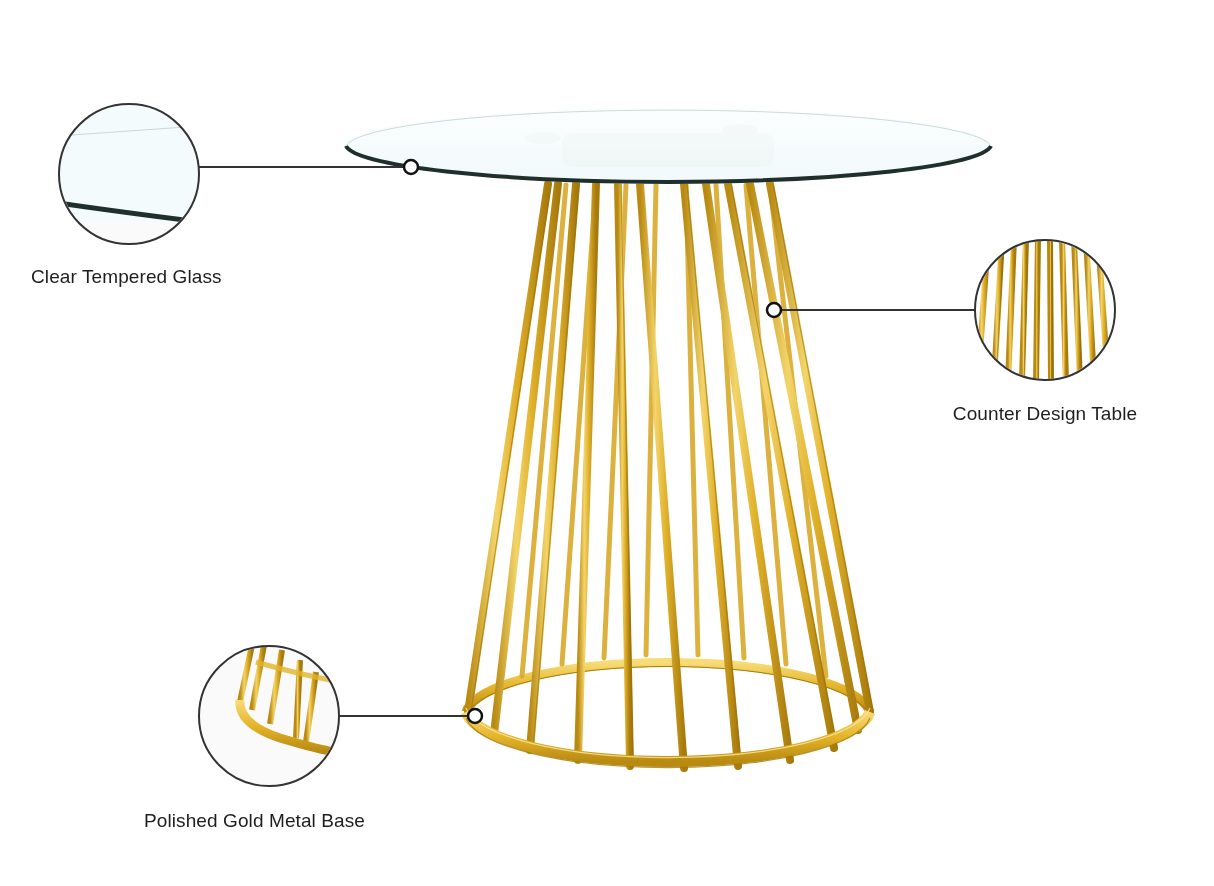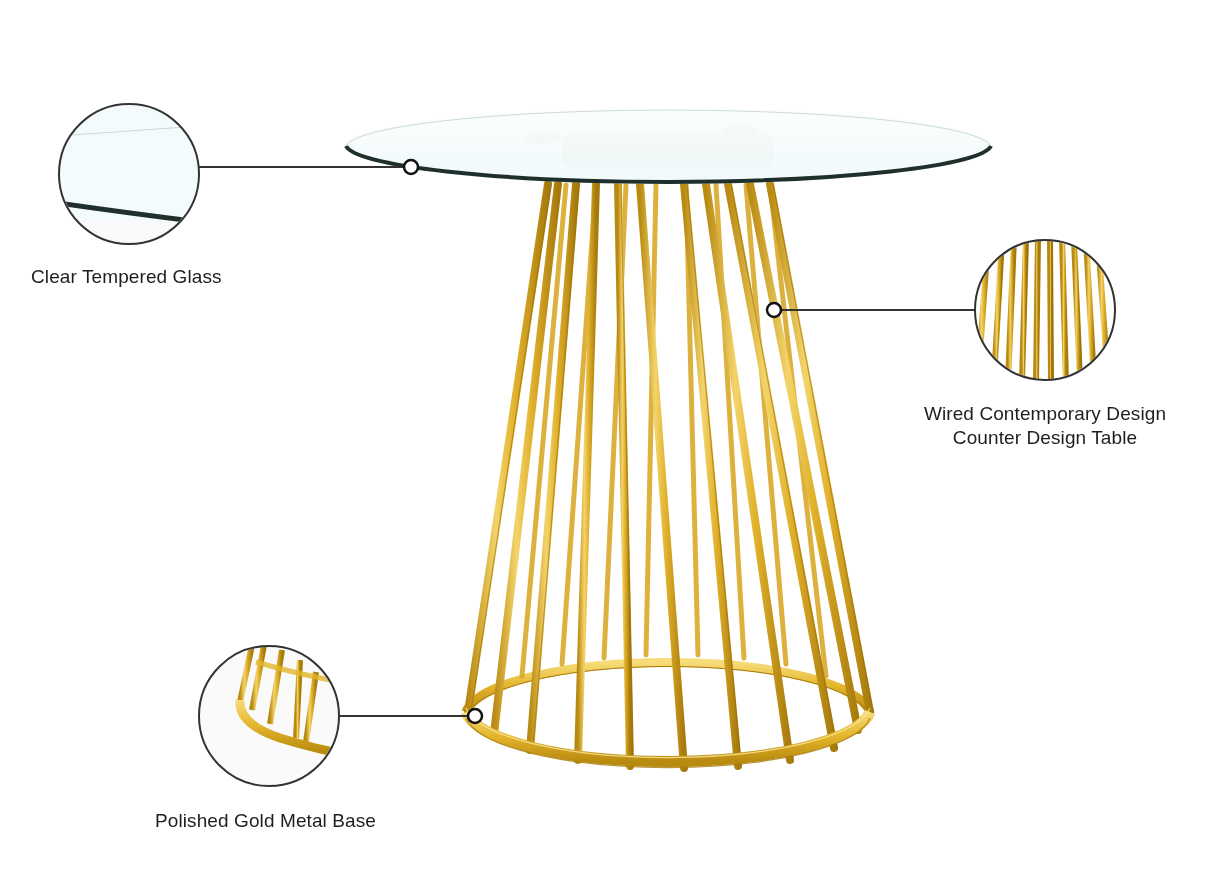--- a/index.html
+++ b/index.html
@@ -159,19 +159,18 @@
         <path d="M 256 662 Q 290 672 330 680" stroke="#e2b52a" stroke-width="5" fill="none" opacity="0.8"></path>
       </g>
       <circle cx="269" cy="716" r="70" fill="none" stroke="#333333" stroke-width="2"></circle>
       <circle cx="475" cy="716" r="7" fill="#ffffff" stroke="#111111" stroke-width="2.5"></circle>
     </g>
   </svg>
 
   <div class="label" style="left:31px; top:265px;">Clear Tempered Glass</div>
 
   <div class="label center" style="left:905px; top:402px; width:280px;">
-    <div>Wired Contemporary Design</div>
     <div>Counter Design Table</div>
   </div>
 
-  <div class="label" style="left:155px; top:809px;">Polished Gold Metal Base</div>
+  <div class="label" style="left:144px; top:809px;">Polished Gold Metal Base</div>
 
 </div>
 
 </body></html>

